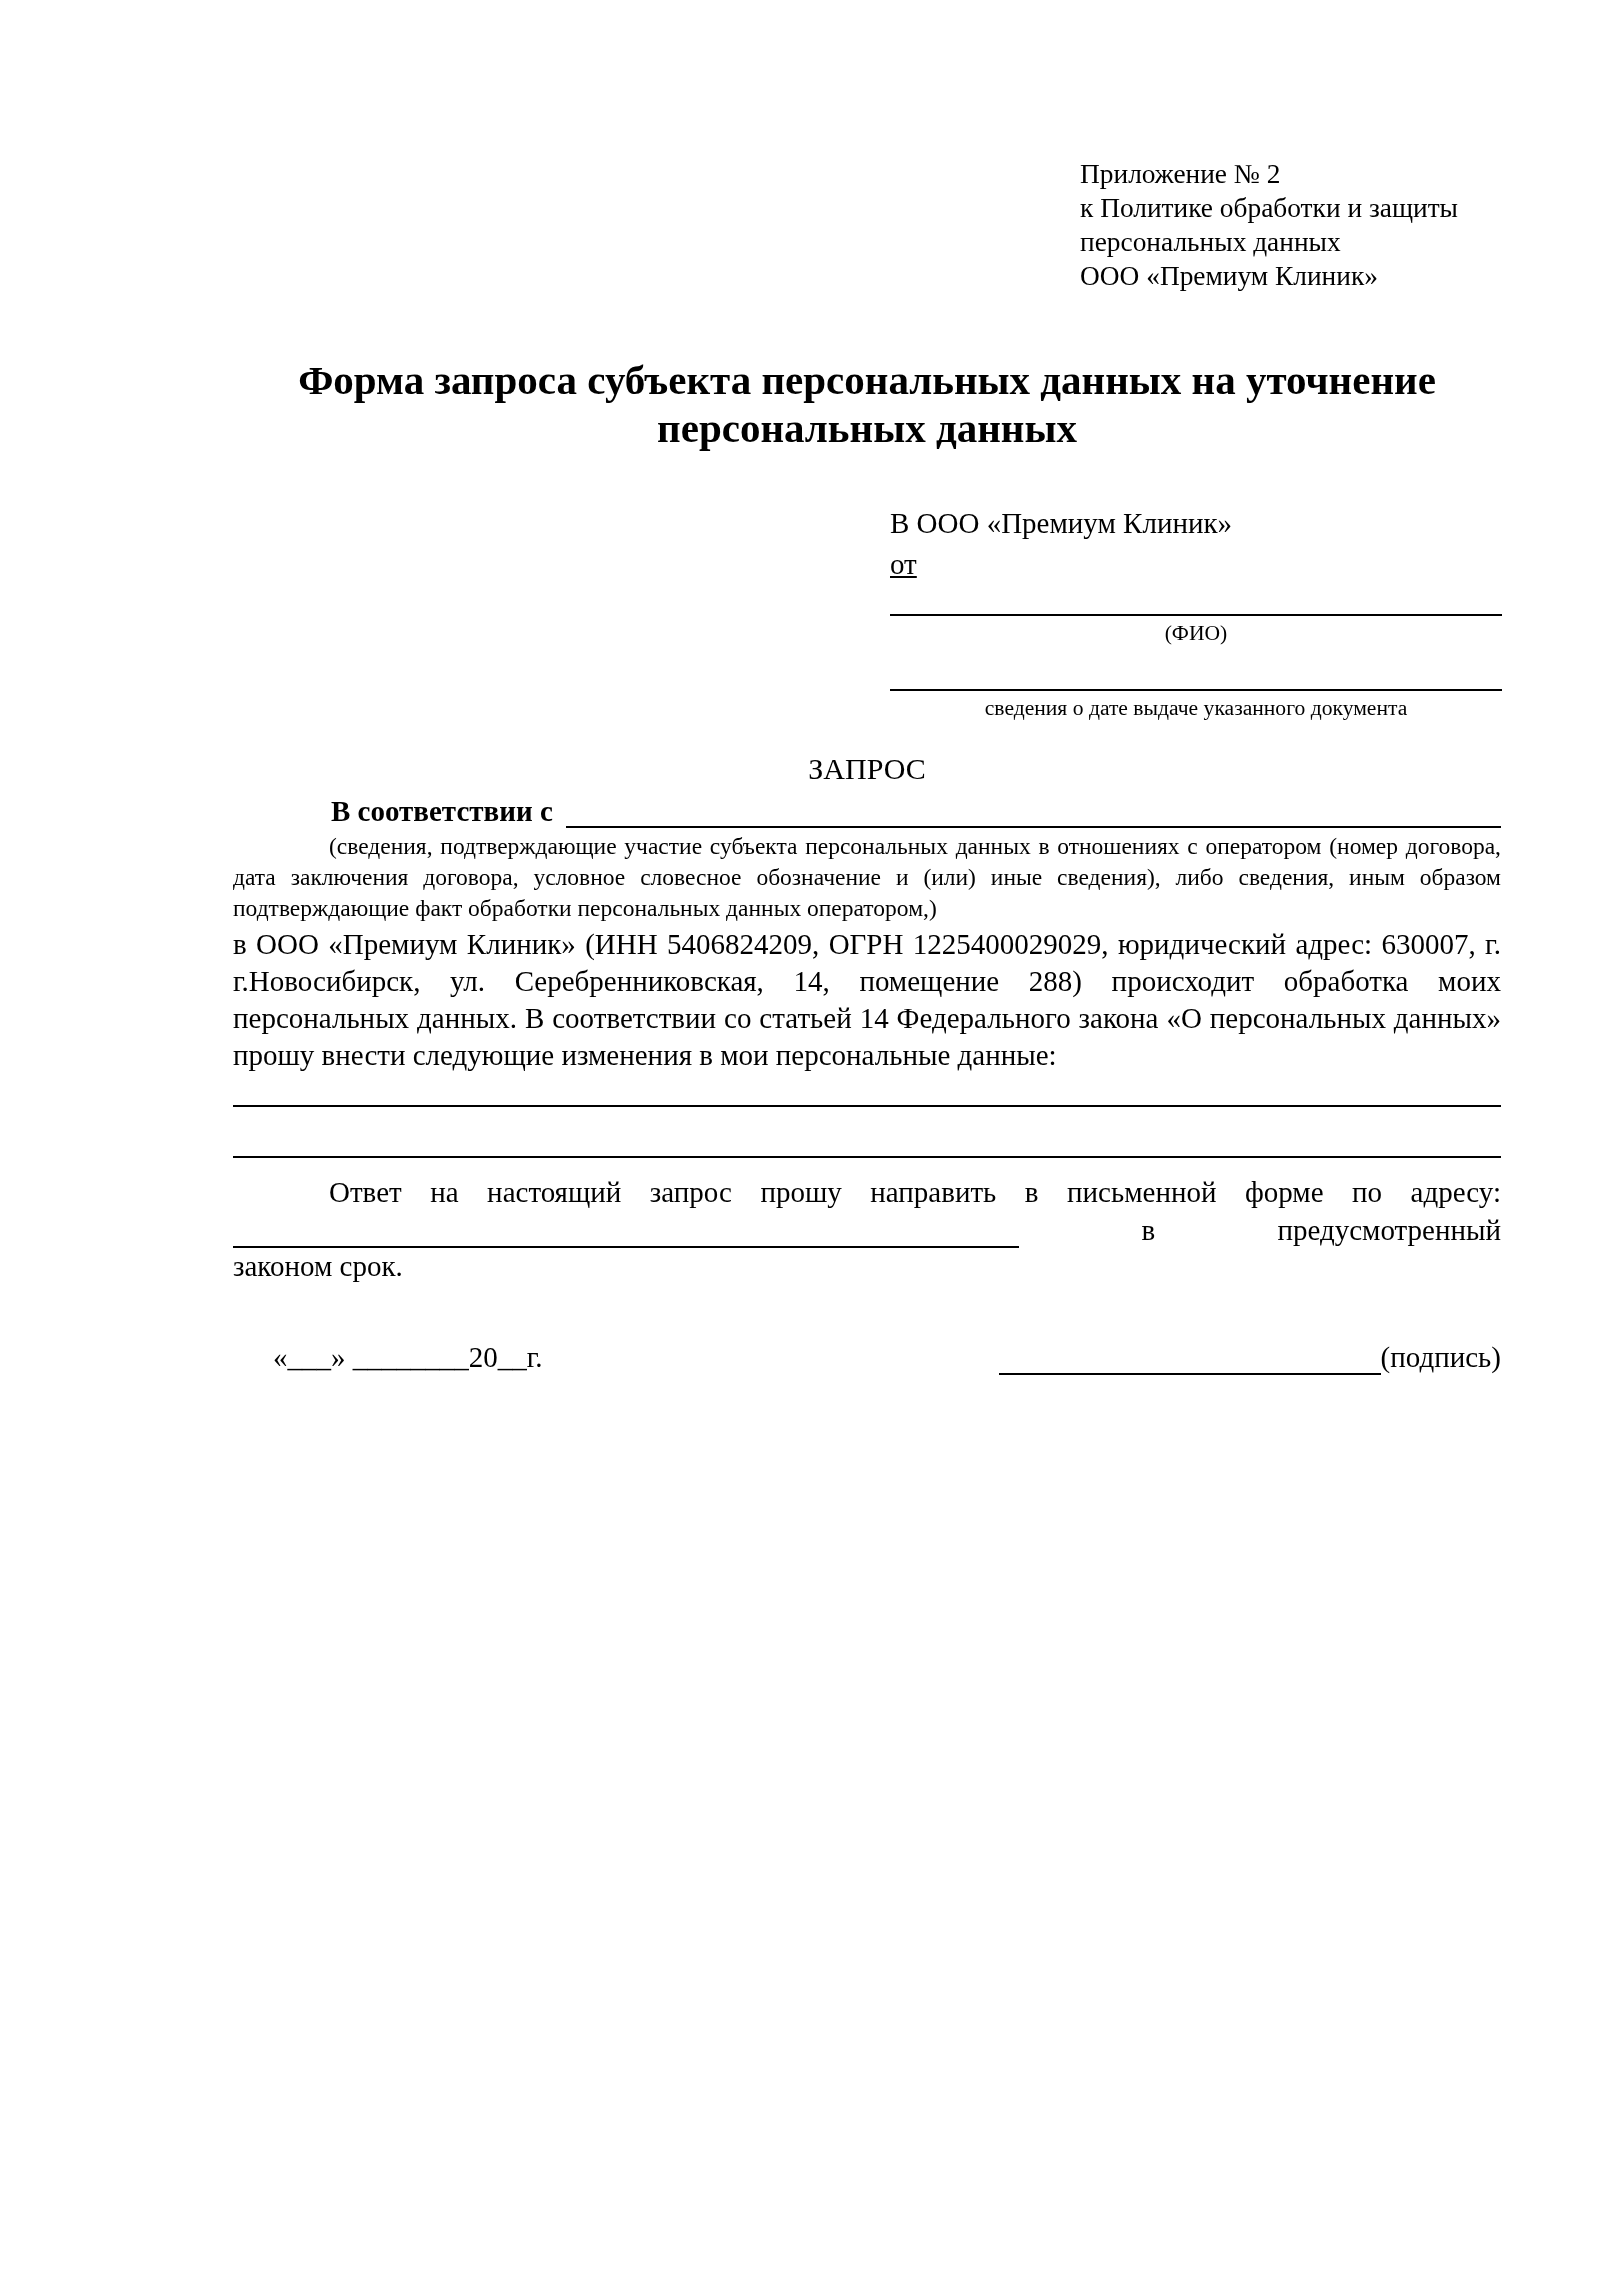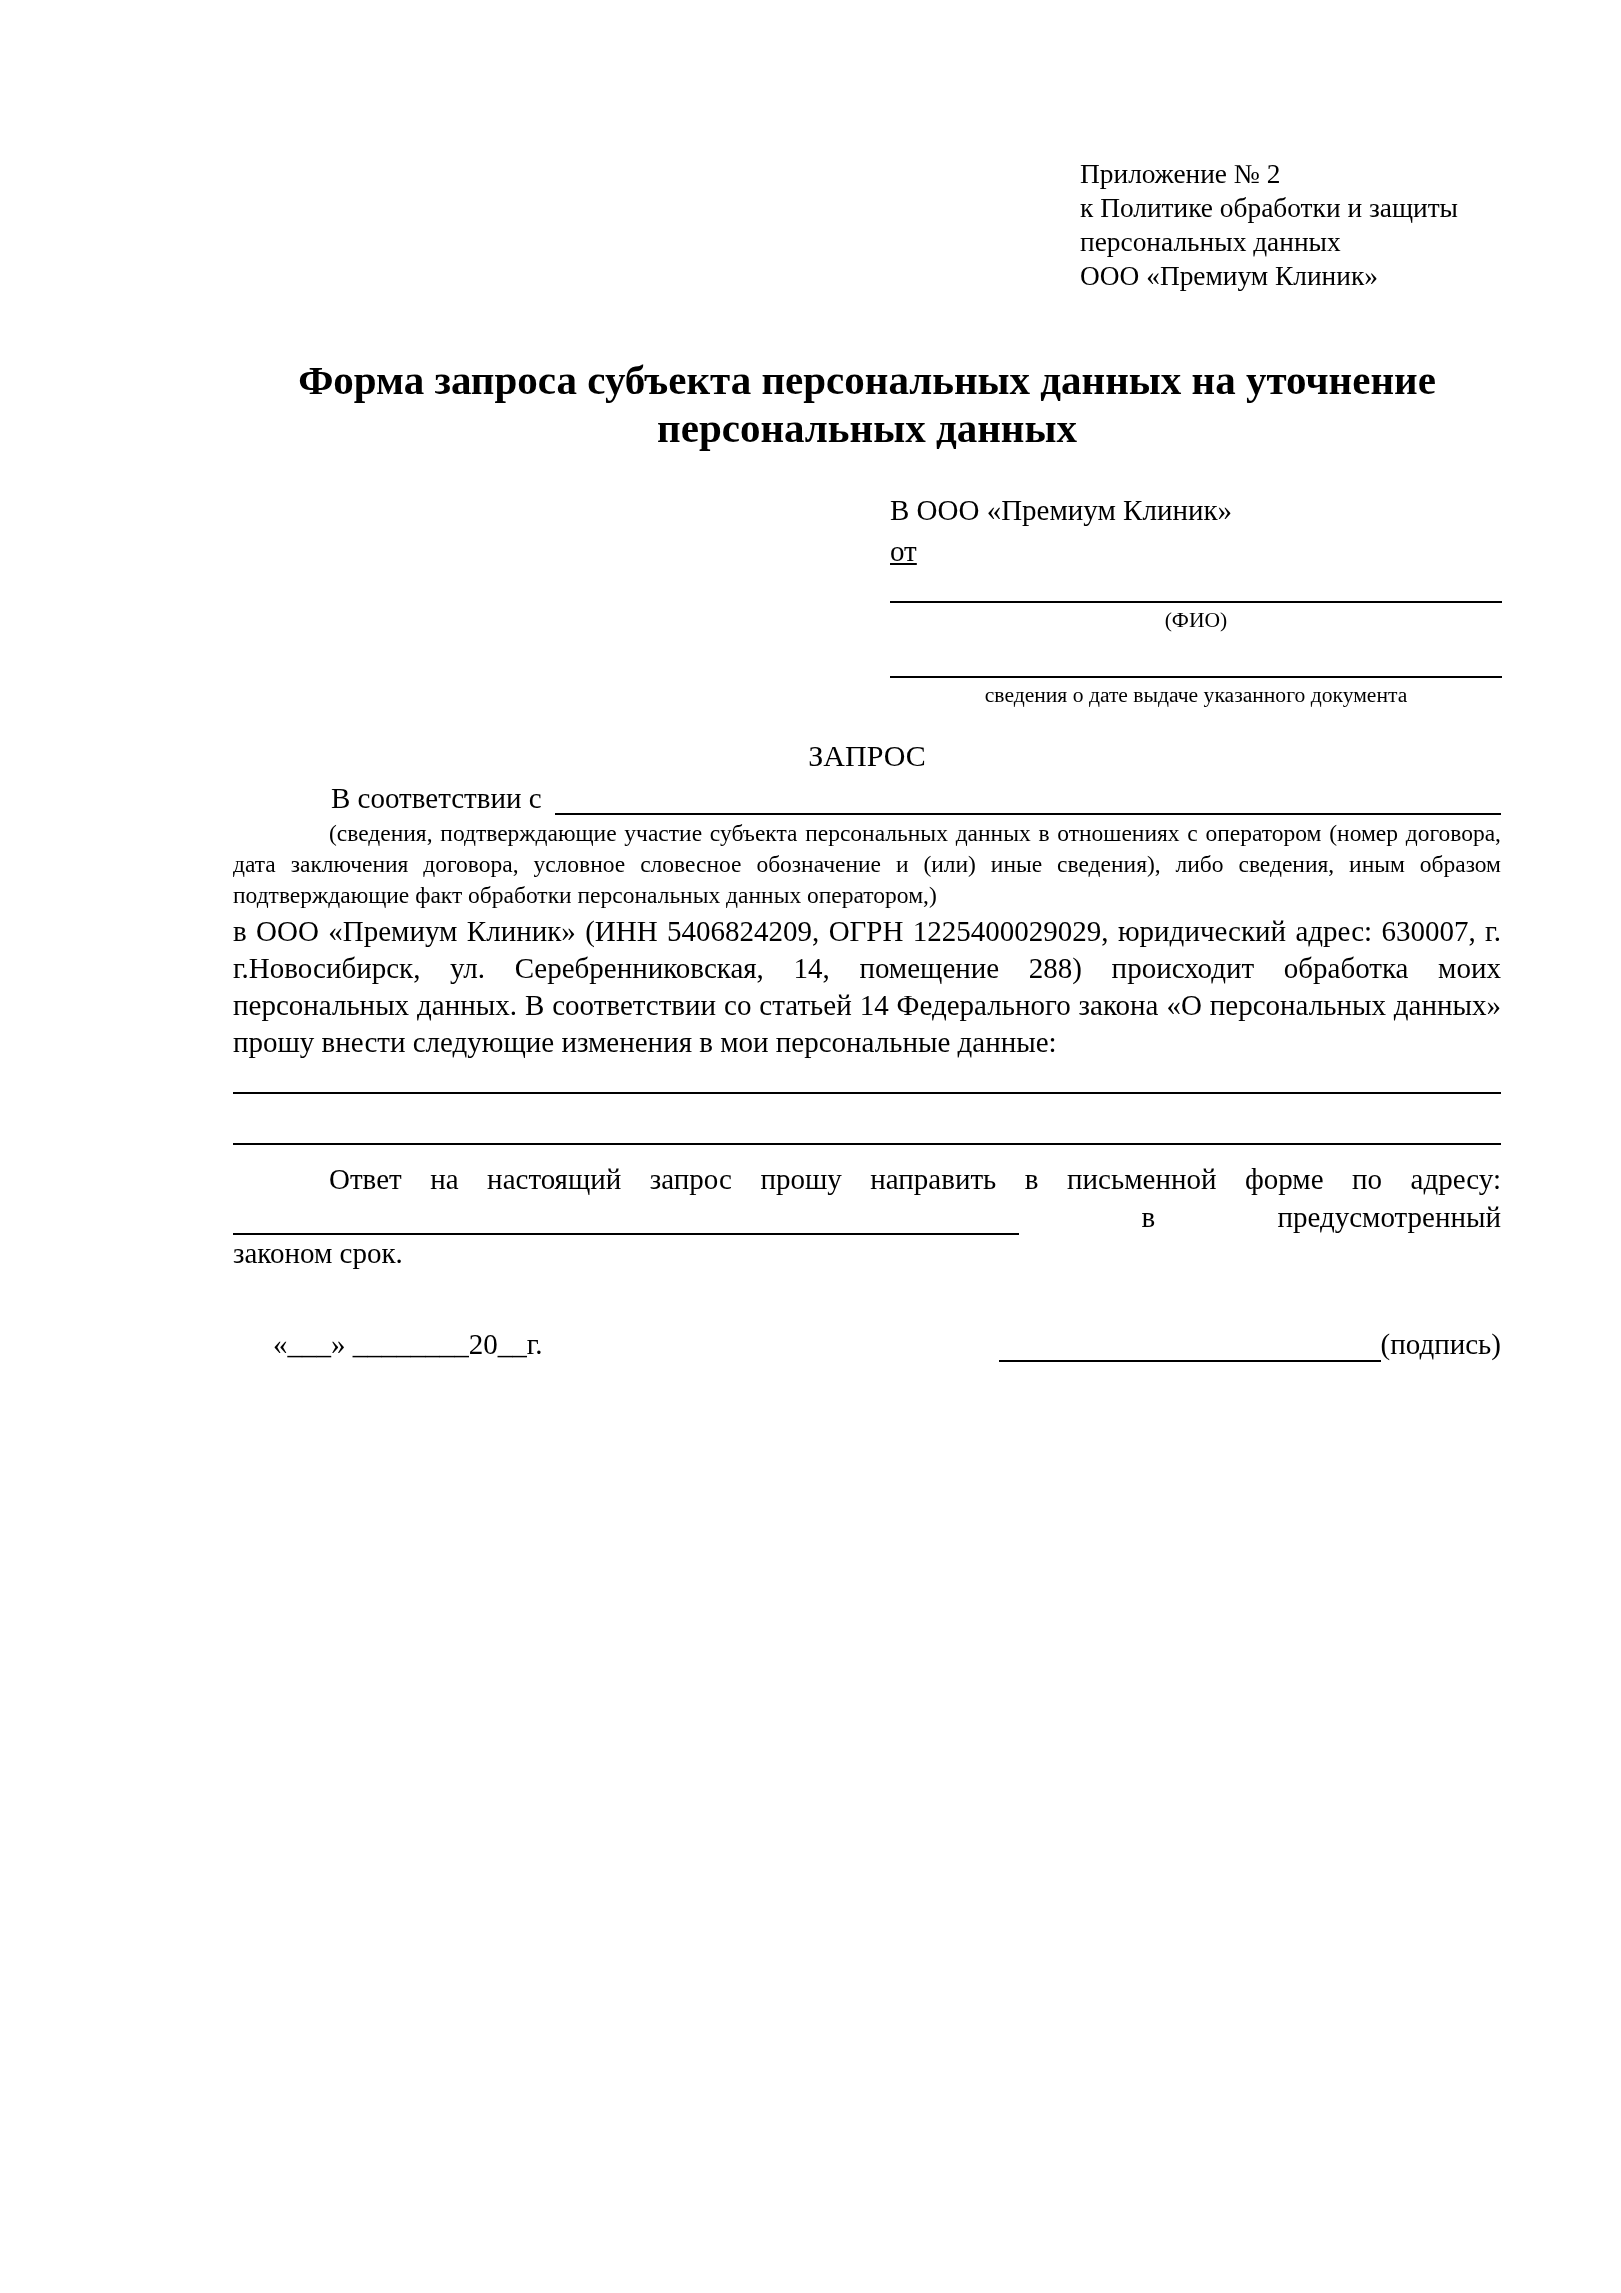--- a/index.html
+++ b/index.html
@@ -28,21 +28,21 @@
   .form-title {
     margin-top: 63px;
     text-align: center;
     font-weight: bold;
     font-size: 41px;
     line-height: 48px;
   }
 
   
   .addressee {
-    margin-top: 38px;
+    margin-top: 51px;
     margin-left: 657px;
     width: 612px;
   }
   .addressee .to-line { line-height: 41px; }
   .addressee .from-line { line-height: 41px; text-decoration: underline; }
   .rule { border-bottom: 2.9px solid #000; }
   .field .rule { height: 0; border-top: 2.9px solid #000; border-bottom: none; }
   .field .caption {
     text-align: center;
     font-size: 21.6px;
@@ -59,21 +59,21 @@
     margin-top: 29px;
     text-align: center;
     font-size: 30px;
     line-height: 35px;
   }
   .lead-row {
     margin-top: 8.8px;
     display: flex;
     align-items: flex-end;
   }
-  .lead-row .lead-text { padding-left: 98px; white-space: nowrap; line-height: 33px; }
+  .lead-row .lead-text { padding-left: 98px; white-space: nowrap; line-height: 33px; font-weight: bold; }
   .lead-row .fill { flex: 1; margin-left: 13.7px; border-bottom: 2.9px solid #000; height: 29px; }
 
   .note {
     font-size: 23.5px;
     line-height: 31px;
     text-align: justify;
     text-indent: 96px;
     margin-top: 3.9px;
   }
 

